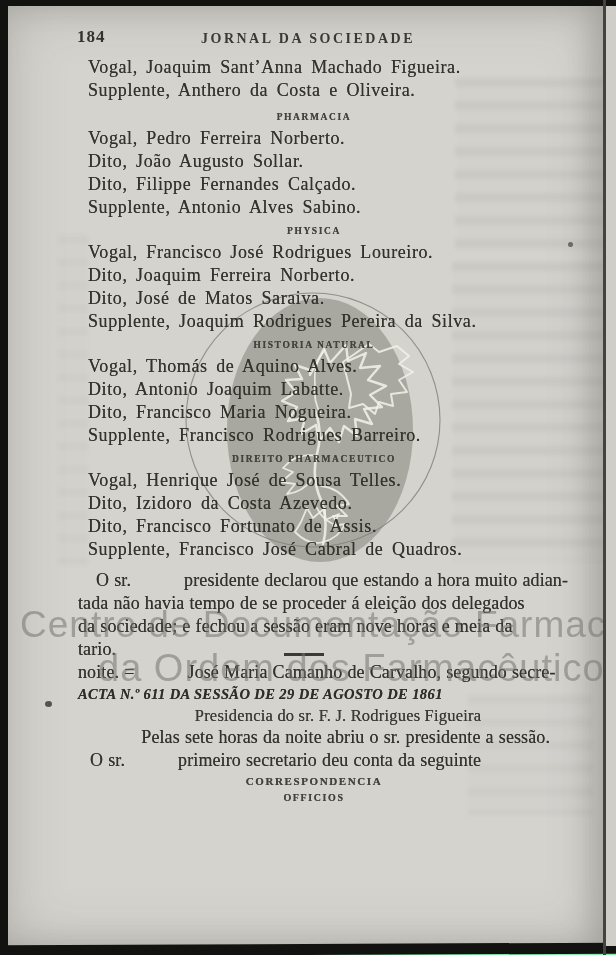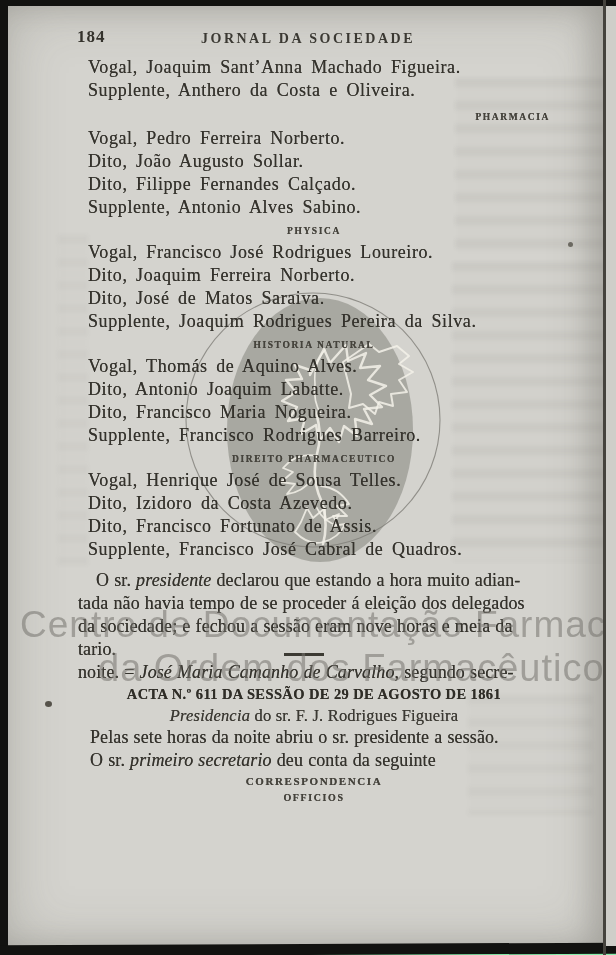--- a/index.html
+++ b/index.html
@@ -24,26 +24,26 @@
   
   .pageno{position:absolute;left:77px;top:27px;font-size:17px;font-weight:700;letter-spacing:1px;}
   .runhead{position:absolute;left:0;top:31px;width:100%;text-align:center;padding-left:0;box-sizing:border-box;
            font-size:14px;font-weight:700;letter-spacing:2.5px;color:#3b3933;}
   
   #col{position:absolute;left:78px;top:56px;width:472px;font-size:18px;line-height:23px;
        letter-spacing:.2px;text-shadow:0 0 .5px rgba(45,43,38,.75);}
   .ln{padding-left:10px;white-space:nowrap;word-spacing:3.5px;letter-spacing:.6px;}
   .shead{text-align:center;font-size:9.5px;font-weight:700;letter-spacing:1.6px;color:#45433c;
          height:13px;line-height:13px;margin-top:6px;margin-bottom:3px;white-space:nowrap;}
-  .shead.first{margin-top:9px;text-align:right;}
+  .shead.first{margin-top:9px;}
   .pln{white-space:nowrap;letter-spacing:.1px;word-spacing:.5px;}
   .indent{text-indent:18px;}
-  .it{font-style:italic;}
-  .acta-h{text-align:center;font-weight:700;font-size:14.5px;letter-spacing:.4px;height:18px;line-height:18px;
-          margin-top:1px;white-space:nowrap;color:#2f2d27;}
+  .it{margin-left:48px;}
+  .acta-h{text-align:left;font-weight:700;font-size:14.5px;letter-spacing:.4px;height:18px;line-height:18px;
+          margin-top:1px;white-space:nowrap;color:#2f2d27;font-style:italic;}
   .presid{text-align:center;font-size:16.5px;margin-top:3px;height:20px;line-height:20px;white-space:nowrap;color:#3b3933;}
   .bighead{font-size:11px;margin-top:2px;height:14px;line-height:14px;}
   .smhead{font-size:10px;margin-top:3px;height:13px;line-height:13px;}
   #separator{position:absolute;left:284px;top:653px;width:40px;height:2.5px;background:#3c3a33;}
   
   .wm{position:absolute;font-family:"Liberation Sans",sans-serif;color:rgba(116,115,110,.55);
       white-space:nowrap;letter-spacing:1px;pointer-events:none;}
   #wm1{left:20px;top:604px;font-size:37px;}
   #wm2{left:98px;top:647px;font-size:38px;}
 </style>
@@ -107,21 +107,21 @@
     <div class="ln">Supplente, Francisco José Cabral de Quadros.</div>
 
     <div class="pln indent" style="margin-top:8px;"><span>O sr. </span><span class="it">presidente</span><span> declarou que estando a hora muito adian-</span></div>
     <div class="pln"><span>tada não havia tempo de se proceder á eleição dos delegados</span></div>
     <div class="pln"><span>da sociedade; e fechou a sessão eram nove horas e meia da</span></div>
     <div class="pln"><span>tario.</span></div>
     <div class="pln"><span>noite. = </span><span class="it">José Maria Camanho de Carvalho</span><span>, segundo secre-</span></div>
 
     <div class="acta-h">ACTA N.º 611 DA SESSÃO DE 29 DE AGOSTO DE 1861</div>
     <div class="presid"><span class="it">Presidencia </span><span>do sr. F. J. Rodrigues Figueira</span></div>
-    <div class="pln" style="text-indent:12px;"><span>Pelas sete horas da noite abriu o sr. presidente a sessão.</span></div>
+    <div class="pln" style="text-indent:12px;text-align:right;"><span>Pelas sete horas da noite abriu o sr. presidente a sessão.</span></div>
     <div class="pln" style="text-indent:12px;"><span>O sr. </span><span class="it">primeiro secretario</span><span> deu conta da seguinte</span></div>
     <div class="shead bighead">CORRESPONDENCIA</div>
     <div class="shead smhead">OFFICIOS</div>
   </div>
 
   <div id="separator"></div>
 
   <div class="wm" id="wm1">Centro de Documentação Farmacêutica</div>
   <div class="wm" id="wm2">da Ordem dos Farmacêuticos</div>
 

